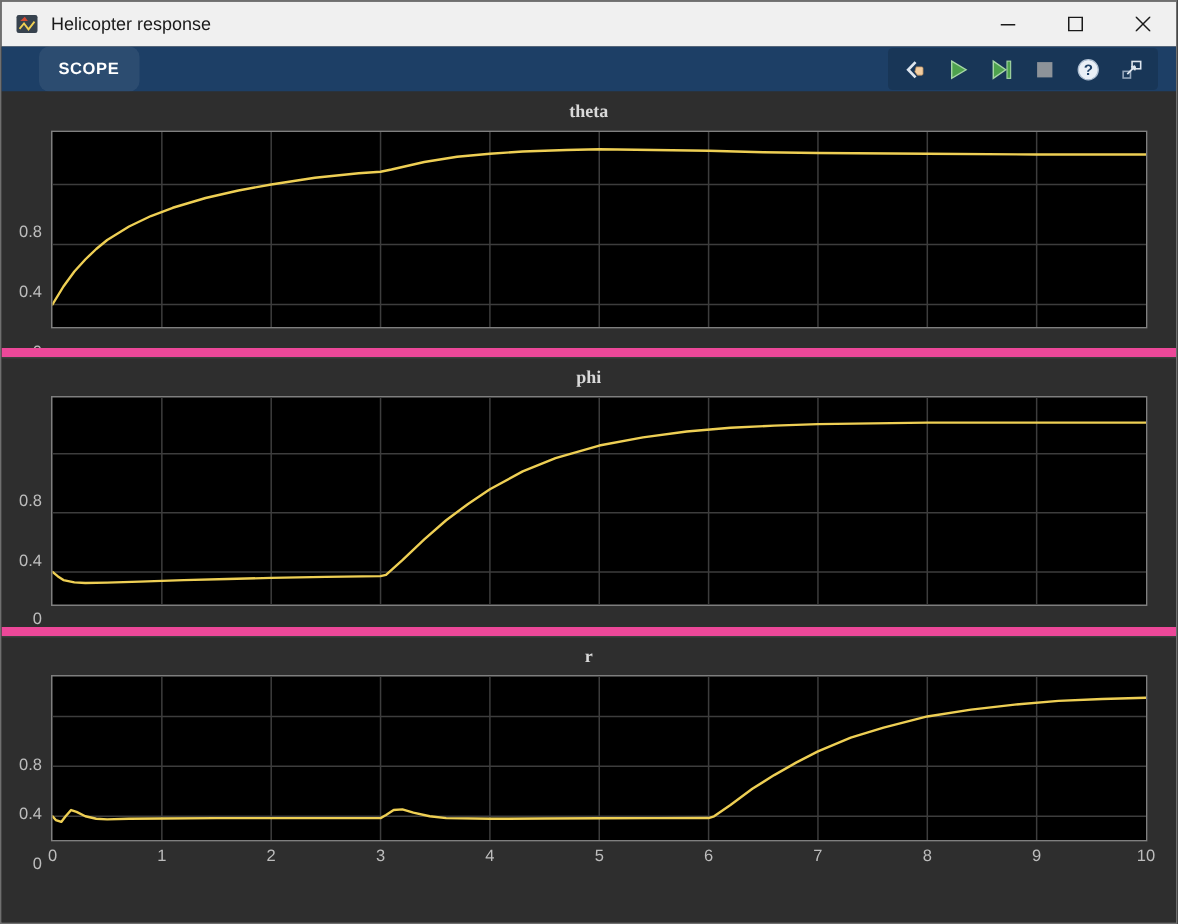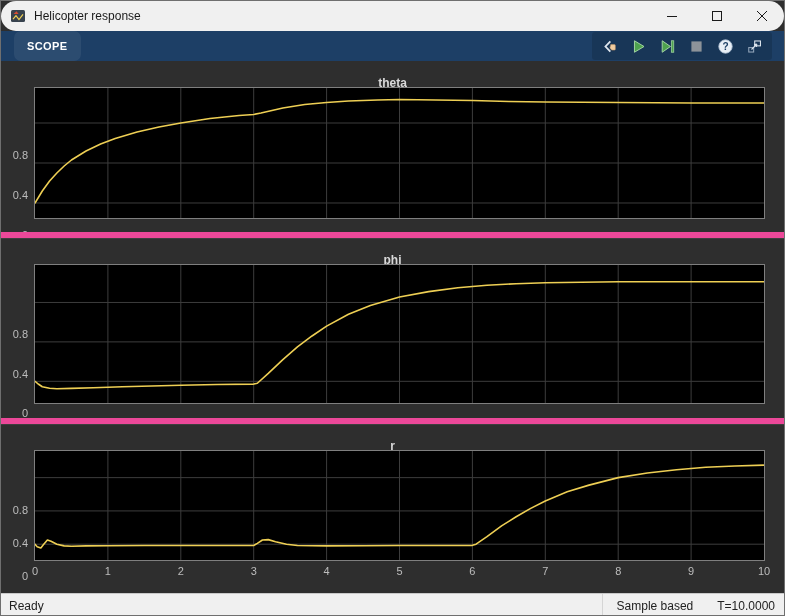--- a/index.html
+++ b/index.html
@@ -11,63 +11,63 @@
     display: flex; flex-direction: column;
     border: 1px solid #6f6f6f;
     background: #2e2e2e;
     overflow: hidden;
   }
 
   
   .titlebar {
     flex: 0 0 30px; height: 30px;
     background: #f0f0f0;
-    display: flex; align-items: center; border-radius: 15px;
+    display: flex; align-items: center;
   }
   .titlebar-icon { width: 16px; height: 16px; margin: 0 8px 0 9px; display: inline-flex; }
   .titlebar-title { font-size: 12px; color: #1a1a1a; }
   .flex-spacer { flex: 1; }
   .win-btn {
     width: 45px; height: 30px; border: none; background: transparent;
     display: flex; align-items: center; justify-content: center; cursor: default;
   }
 
   
   .toolstrip {
     flex: 0 0 30px; height: 30px;
     background: #1d3f66;
     display: flex; align-items: center;
   }
   .tab {
     color: #ffffff; font-size: 11px; font-weight: 700; letter-spacing: .4px;
     height: 30px; line-height: 30px; padding: 0 13px; cursor: default;
   }
-  .tab:first-child { margin-left: 13px; border-radius: 7px; }
+  .tab:first-child { margin-left: 25px; border-radius: 7px; }
   .tab.active { background: rgba(255,255,255,0.07); }
   .tool-group {
     display: flex; align-items: center; gap: 4px;
     background: rgba(0,0,0,0.14); border-radius: 3px;
     padding: 0 5px; margin-right: 12px; height: 28px;
   }
   .tool-btn {
     width: 25px; height: 25px; border: none; background: transparent;
     display: flex; align-items: center; justify-content: center; padding: 0;
   }
   svg text { font-family: "Liberation Sans", sans-serif; }
 
   
   .plots { flex: 1; background: #2e2e2e; display: flex; flex-direction: column; }
   .panel { position: relative; }
   .panel + .panel { border-top: 6px solid #ec4899; box-shadow: inset 0 1px 0 #3e3e3e; }
   .panel-theta { height: 171px; }
   .panel-phi   { height: 186px; }
   .panel-r     { height: 175px; }
   .panel-title {
-    height: 24px; padding-top: 15px; text-align: center;
-    color: #d9d9d9; font-size: 12px; font-weight: 700;
+    height: 24px; padding-top: 6px; text-align: center;
+    color: #d9d9d9; font-size: 12px; font-weight: 700; font-family: Liberation Serif, serif;
   }
   .plot-area {
     position: absolute; left: 33px; right: 19px; top: 26px;
     background: #000000; border: 1px solid #7f7f7f;
   }
   .area-theta { bottom: 13px; }
   .area-phi   { bottom: 14px; }
   .area-r     { bottom: 32px; }
   .plot-svg { position: absolute; left: 0; top: 0; width: 100%; height: 100%; display: block; }
   .ytick {
@@ -244,21 +244,14 @@
           <div class="xtick" style="left: 50%;">5</div>
           <div class="xtick" style="left: 60%;">6</div>
           <div class="xtick" style="left: 70%;">7</div>
           <div class="xtick" style="left: 80%;">8</div>
           <div class="xtick" style="left: 90%;">9</div>
           <div class="xtick" style="left: 100%;">10</div>
         </div>
     </div>
   </div>
 
-  <div class="statusbar">
-    <span class="status-left">Ready</span>
-    <span class="status-right">
-      <span>Sample based</span>
-      <span>T=10.0000</span>
-    </span>
-  </div>
 
 </div>
 
 </body></html>

